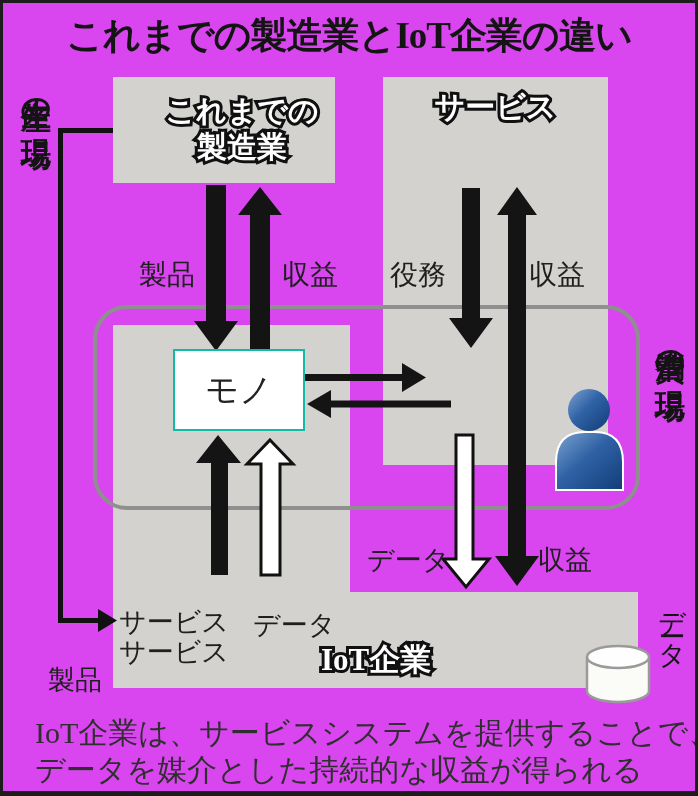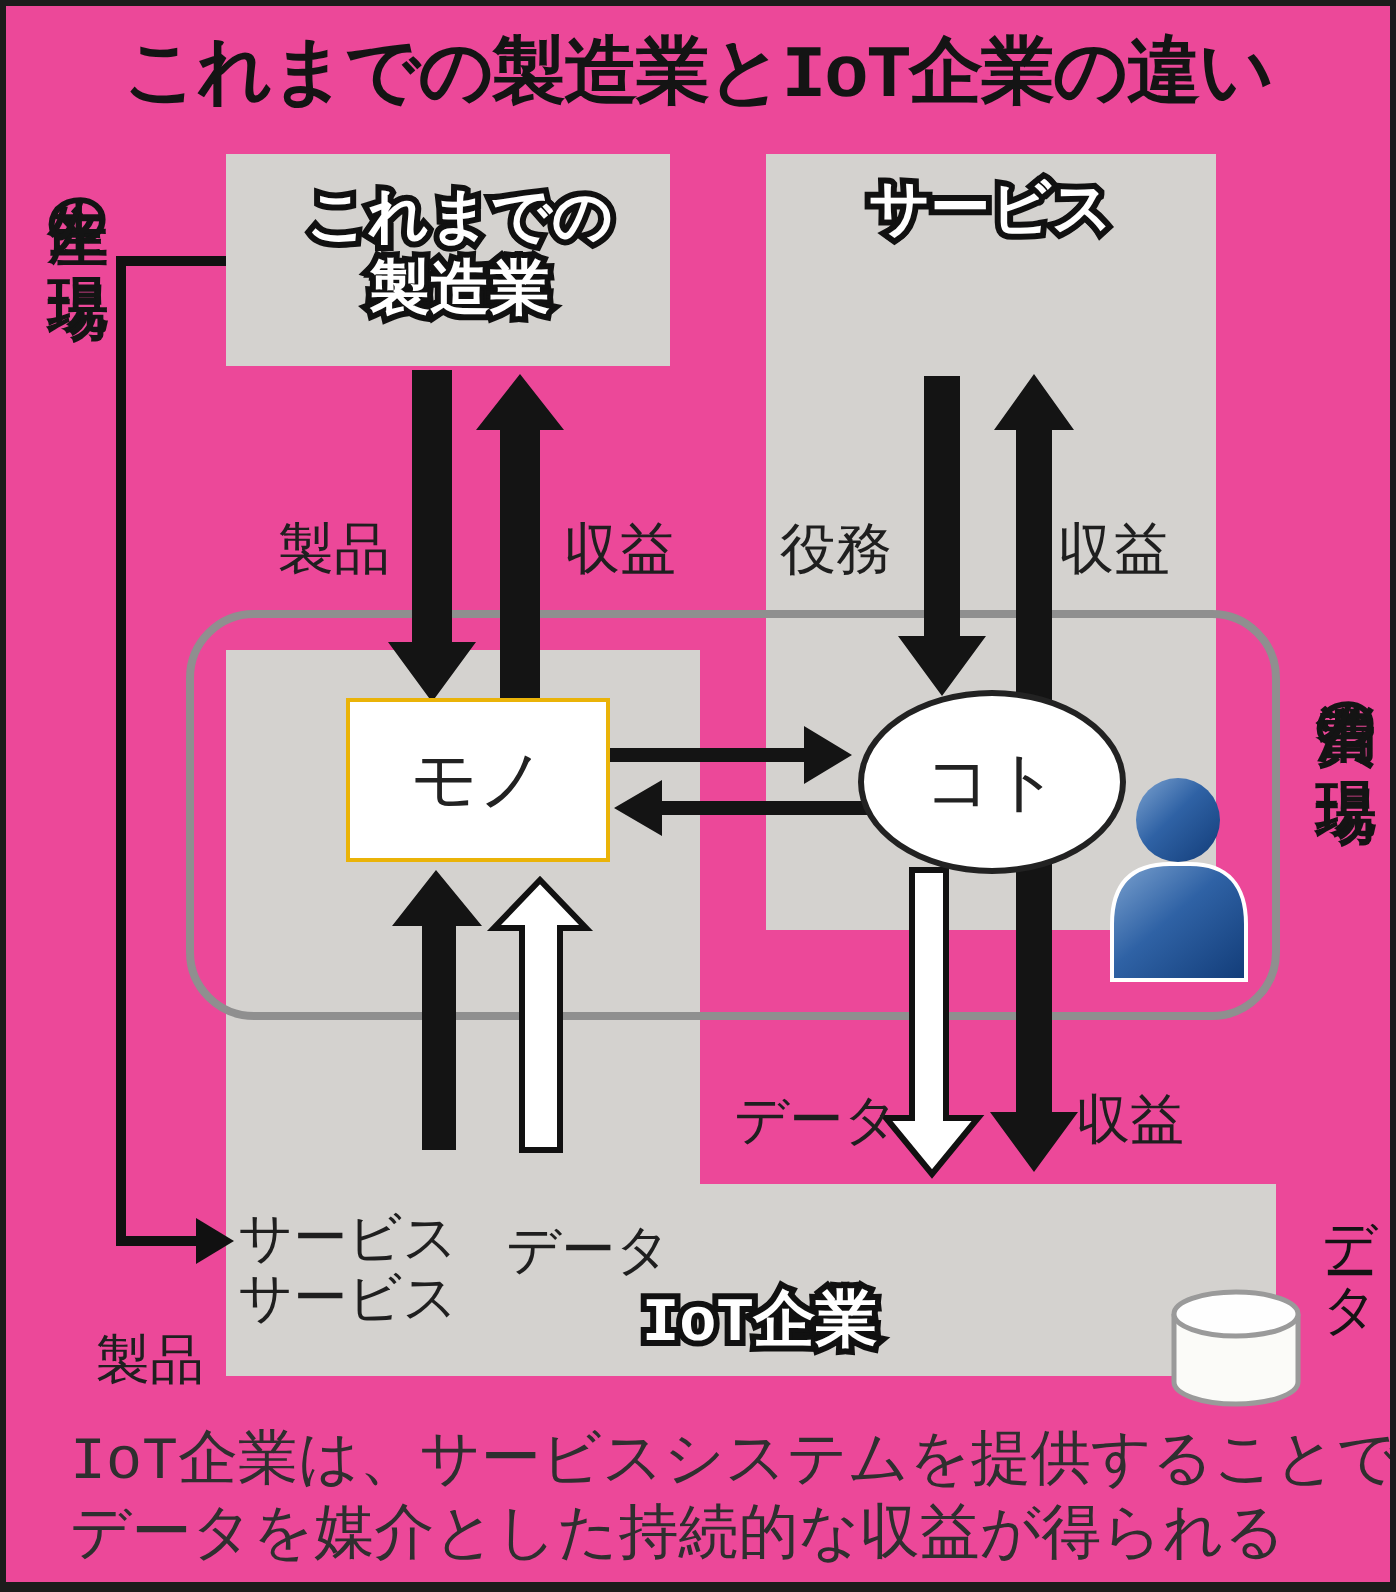--- a/index.html
+++ b/index.html
@@ -1,19 +1,19 @@
 <!DOCTYPE html>
 <html><head>
 <meta charset="utf-8">
 <style>
   html,body{margin:0;padding:0;background:#fff;}
   #stage{
     position:relative;width:698px;height:796px;box-sizing:border-box;
-    border:3px solid #1c1c1c;border-bottom-width:5px;background:#ec4899;overflow:hidden;
-    font-family:Liberation Mono, monospace;color:#1f1f1f;
+    border:3px solid #1c1c1c;border-bottom-width:5px;background:#d946ef;overflow:hidden;
+    font-family:Liberation Serif, serif;color:#1f1f1f;
   }
   .abs{position:absolute;}
   .title{
     left:0;top:8px;width:100%;text-align:center;
     font-size:37px;font-weight:bold;color:#141414;letter-spacing:-1px;white-space:nowrap;
   }
   .graybox{background:#d4d2cf;}
   .box-traditional{left:110px;top:74px;width:222px;height:106px;}
   .box-service{left:380px;top:74px;width:225px;height:388px;}
   .left-column{left:110px;top:322px;width:237px;height:363px;}
@@ -23,27 +23,27 @@
     border:4px solid #8f8f8f;border-radius:34px;background:transparent;
   }
   svg.overlay{left:0;top:0;width:698px;height:796px;pointer-events:none;}
   .outlined{
     color:#fff;font-weight:bold;
     -webkit-text-stroke:6px #111;paint-order:stroke fill;
     text-shadow:2px 2px 0 #111,-2px 2px 0 #111,2px -2px 0 #111,-2px -2px 0 #111,
                 2px 0 0 #111,-2px 0 0 #111,0 2px 0 #111,0 -2px 0 #111;
   }
   .boxtitle{font-size:30px;line-height:36px;text-align:center;}
-  .box-traditional-label{left:110px;top:90px;width:202px;padding-left:16px;}
+  .box-traditional-label{left:122px;top:90px;width:202px;padding-left:16px;}
   .box-service-label{left:380px;top:86px;width:225px;}
   .box-service-label .inner{display:inline-block;text-align:left;}
   .iot-label{left:318px;top:636px;width:130px;font-size:31px;white-space:nowrap;}
   .mono-box{
     left:170px;top:346px;width:132px;height:82px;box-sizing:border-box;
-    background:#fff;border:2px solid #eab308;
+    background:#fff;border:2px solid #14b8a6;
     display:flex;align-items:center;justify-content:center;font-size:33px;color:#222;
   }
   .koto-ellipse{
     left:426px;top:342px;width:134px;height:92px;box-sizing:border-box;
     background:#fff;border:3px solid #222;border-radius:50%;
     display:flex;align-items:center;justify-content:center;font-size:33px;color:#222;
   }
   .flabel{font-size:28px;color:#1f1f1f;white-space:nowrap;margin-top:20px;}
   .lbl-product-top{left:136px;top:233px;}
   .lbl-revenue-top-left{left:279px;top:233px;}
@@ -109,23 +109,20 @@
 
     <g>
       <path d="M584,654 L584,688 A31,11 0 0 0 646,688 L646,654" fill="#fbfbf8" stroke="#9a9a9a" stroke-width="2.5"></path>
       <ellipse cx="615" cy="654" rx="31" ry="11" fill="#fefefe" stroke="#9a9a9a" stroke-width="2.5"></ellipse>
     </g>
   </svg>
 
   <div class="abs mono-box">
     <span>モノ</span>
   </div>
-  <div class="abs koto-ellipse">
-    <span>コト</span>
-  </div>
 
   <div class="abs boxtitle outlined box-traditional-label">
     <div>これまでの</div>
     <div>製造業</div>
   </div>
   <div class="abs boxtitle box-service-label">
     <div class="inner outlined">
       <div>サービス</div>
     </div>
   </div>

